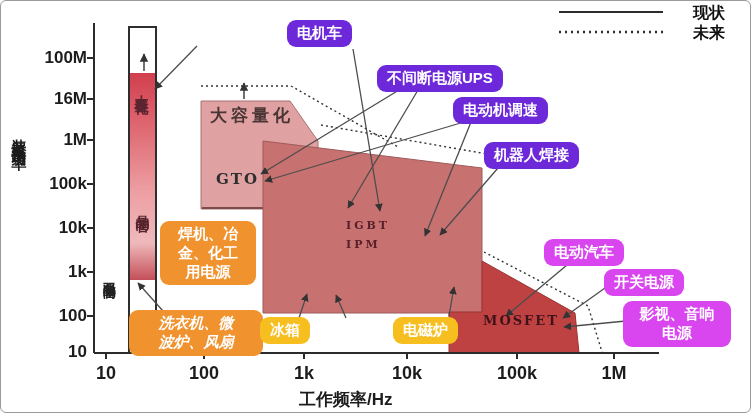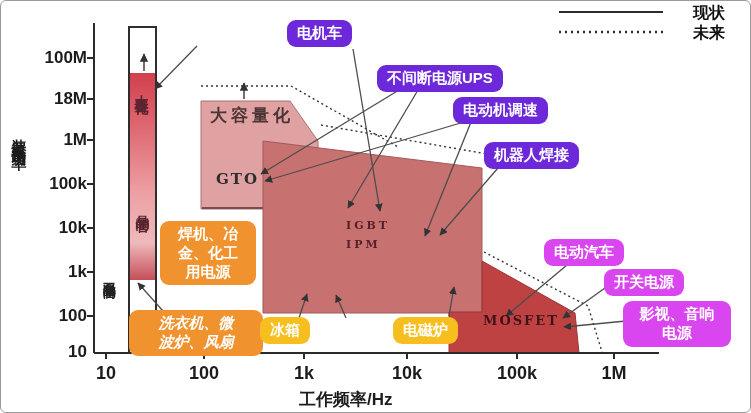--- a/index.html
+++ b/index.html
@@ -127,21 +127,21 @@
       <line x1="566" y1="264" x2="505" y2="315" marker-end="url(#ah)"></line>
       <line x1="604" y1="287" x2="562" y2="317" marker-end="url(#ah)"></line>
       <line x1="625" y1="320" x2="563" y2="326" marker-end="url(#ah)"></line>
     </g>
   </svg>
 
   <div class="axis-title-y">装置输出功率W</div>
   <div class="axis-title-x">工作频率/Hz</div>
 
   <span class="ytick" style="left:30px;top:47px;">100M</span>
-  <span class="ytick" style="left:30px;top:88px;">18M</span>
+  <span class="ytick" style="left:30px;top:88px;">16M</span>
   <span class="ytick" style="left:30px;top:129px;">1M</span>
   <span class="ytick" style="left:30px;top:173px;">100k</span>
   <span class="ytick" style="left:30px;top:217px;">10k</span>
   <span class="ytick" style="left:30px;top:261px;">1k</span>
   <span class="ytick" style="left:30px;top:305px;">100</span>
   <span class="ytick" style="left:30px;top:341px;">10</span>
 
   <span class="xtick" style="left:70px;top:362px;">10</span>
   <span class="xtick" style="left:168px;top:362px;">100</span>
   <span class="xtick" style="left:268px;top:362px;">1k</span>

